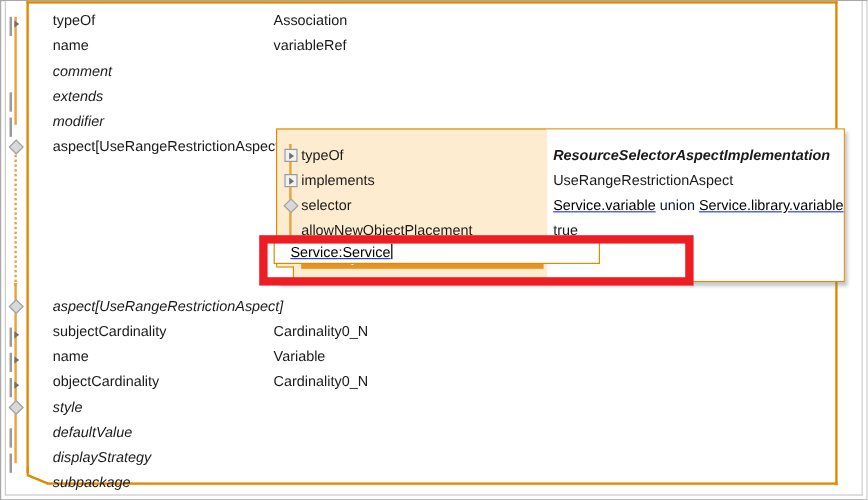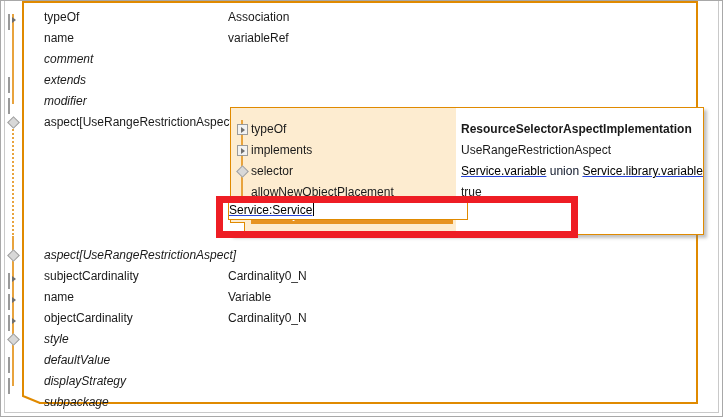--- a/index.html
+++ b/index.html
@@ -190,38 +190,38 @@
     padding: 1px 5px 1px 4px;
     line-height: 17px;
     top: 2px;
   }
   .inner-value {
     position: absolute;
     left: 230px; top: 0;
     white-space: nowrap;
     font-size: 12px;
   }
-  .inner-value.bold { font-weight: bold; }
+  .inner-value.bold { font-weight: bold; font-style: italic; }
   .link-underline {
     text-decoration: underline;
     text-decoration-color: #2945d8;
     color: #000000;
   }
   .kw-union { color: #0f172a; }
 
   
   #edit-field {
     position: absolute;
     left: 228px; top: 200px;
-    width: 240px; height: 20px;
+    width: 272px; height: 20px;
     box-sizing: border-box;
     background: #ffffff;
     border: 1px solid #e08a00;
     line-height: 18px;
-    padding-left: 0;
+    padding-left: 13px;
     font-size: 12px;
     white-space: nowrap;
     overflow: hidden;
   }
   #edit-caret {
     display: inline-block;
     width: 1px; height: 13px;
     background: #000000;
     vertical-align: -2px;
     margin-left: 1px;

